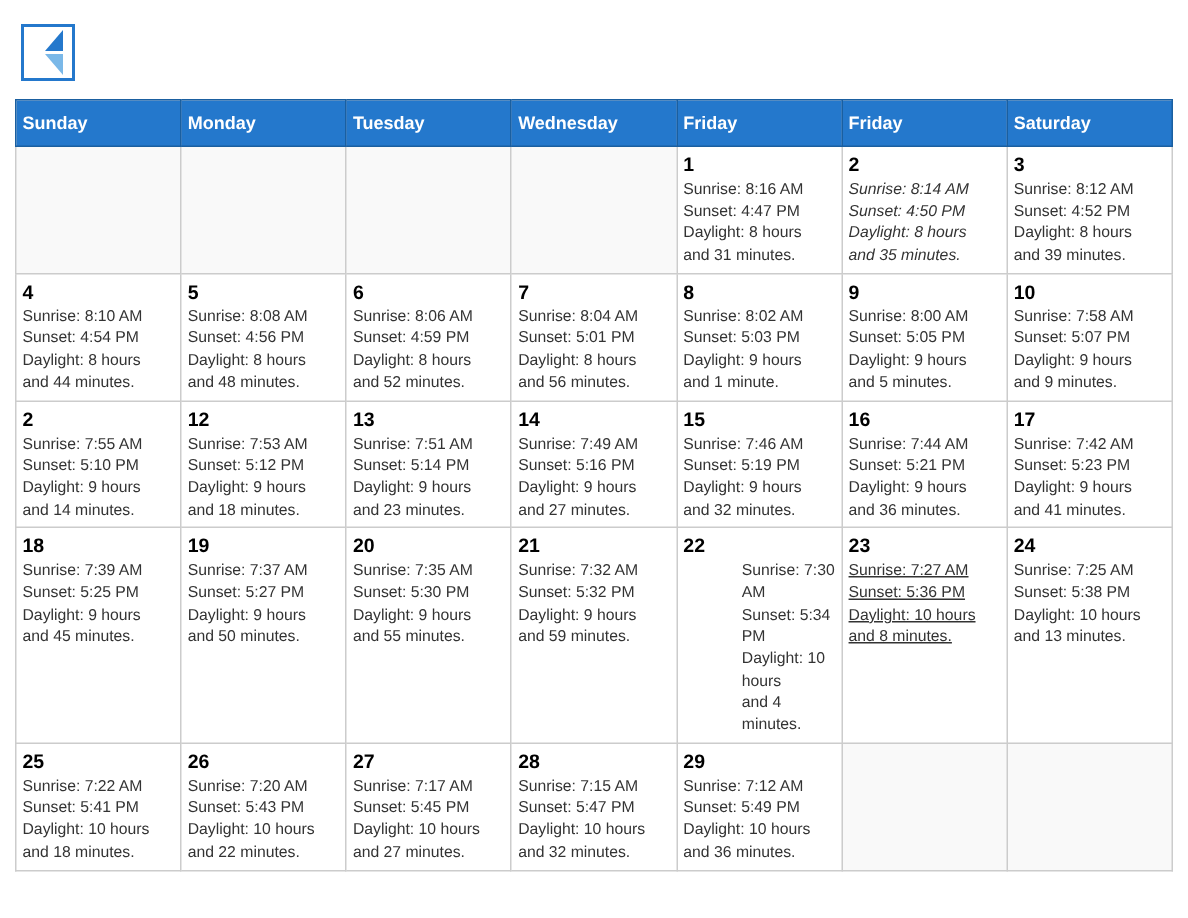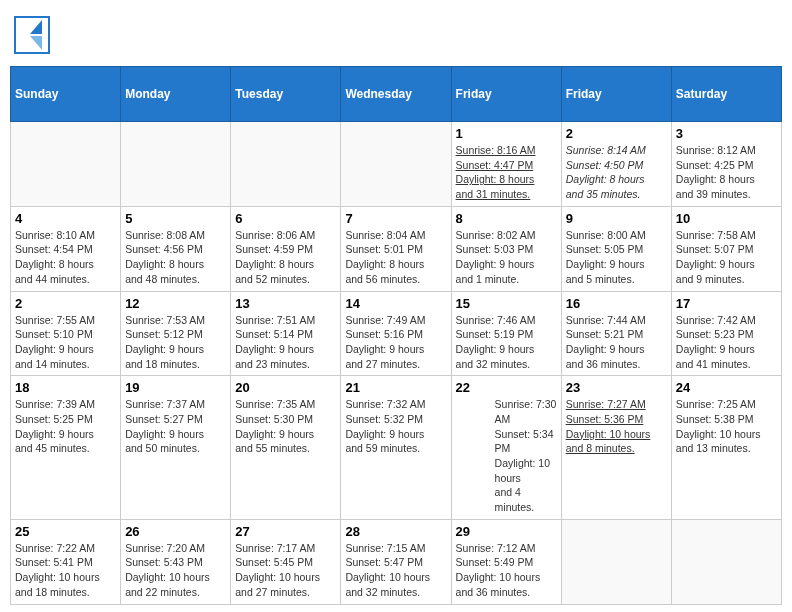--- a/index.html
+++ b/index.html
@@ -34,21 +34,21 @@
       color: #555;
     }
     table {
       width: 100%;
       border-collapse: collapse;
       font-size: 11px;
     }
     thead th {
       background: #2478cc;
       color: #fff;
-      padding: 20px 4px;
+      padding: 8px 4px;
       text-align: left;
       font-size: 12px;
       font-weight: bold;
       border: 1px solid #1a5fa0;
     }
     tbody td {
       border: 1px solid #ccc;
       vertical-align: top;
       padding: 4px 4px;
       width: calc(100% / 7);
@@ -118,36 +118,36 @@
       </tr>
   </thead>
   <tbody id="calendar-body">
   <tr>
         <td class="empty-cell"></td>
         <td class="empty-cell"></td>
         <td class="empty-cell"></td>
         <td class="empty-cell"></td>
         <td>
           <span class="day-number">1</span>
-          <div class="day-info" style="white-space: pre-line; text-decoration: underline;">Sunrise: 8:16 AM
+          <div class="day-info" style="white-space: pre-line;">Sunrise: 8:16 AM
 Sunset: 4:47 PM
 Daylight: 8 hours
 and 31 minutes.</div>
         </td>
         <td>
           <span class="day-number">2</span>
           <div class="day-info" style="white-space: pre-line; font-style: italic;">Sunrise: 8:14 AM
 Sunset: 4:50 PM
 Daylight: 8 hours
 and 35 minutes.</div>
         </td>
         <td>
           <span class="day-number">3</span>
           <div class="day-info" style="white-space: pre-line;">Sunrise: 8:12 AM
-Sunset: 4:25 PM
+Sunset: 4:52 PM
 Daylight: 8 hours
 and 39 minutes.</div>
         </td>
       </tr>
       <tr>
         <td>
           <span class="day-number">4</span>
           <div class="day-info" style="white-space: pre-line;">Sunrise: 8:10 AM
 Sunset: 4:54 PM
 Daylight: 8 hours

